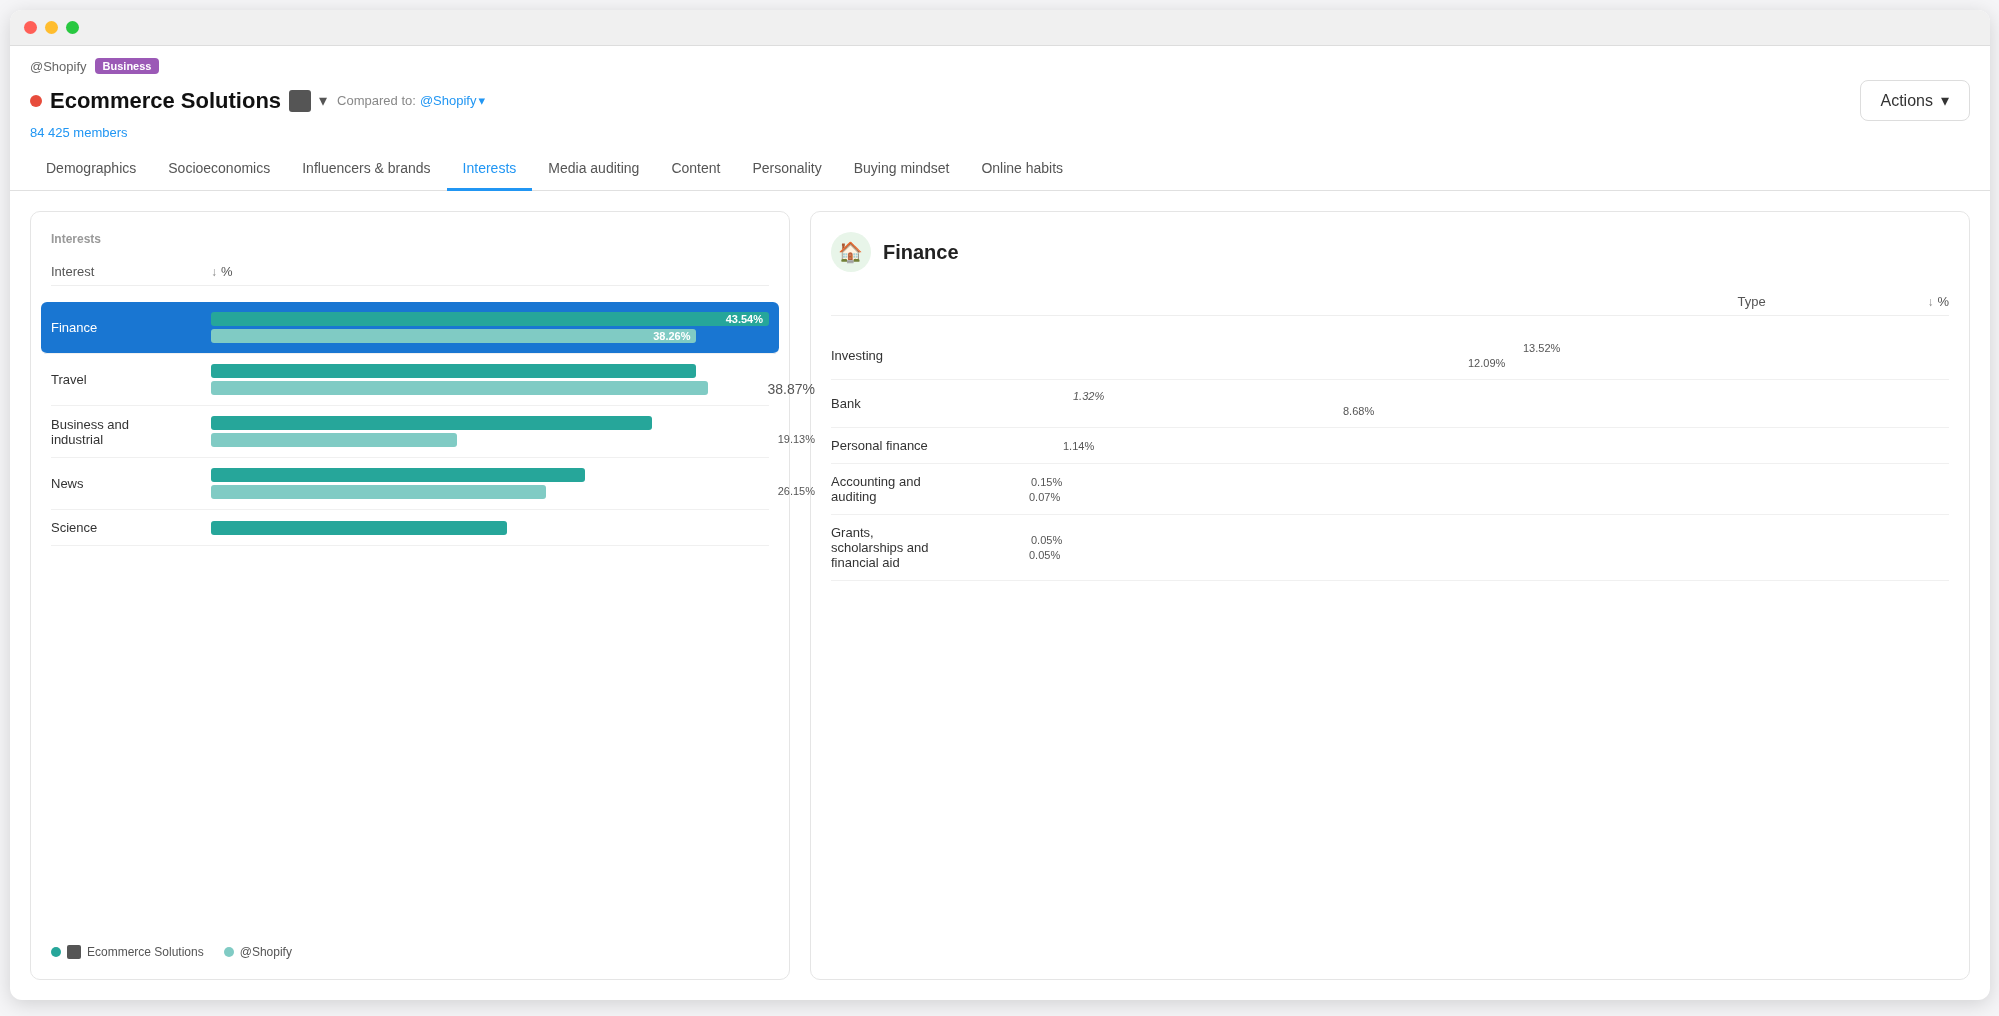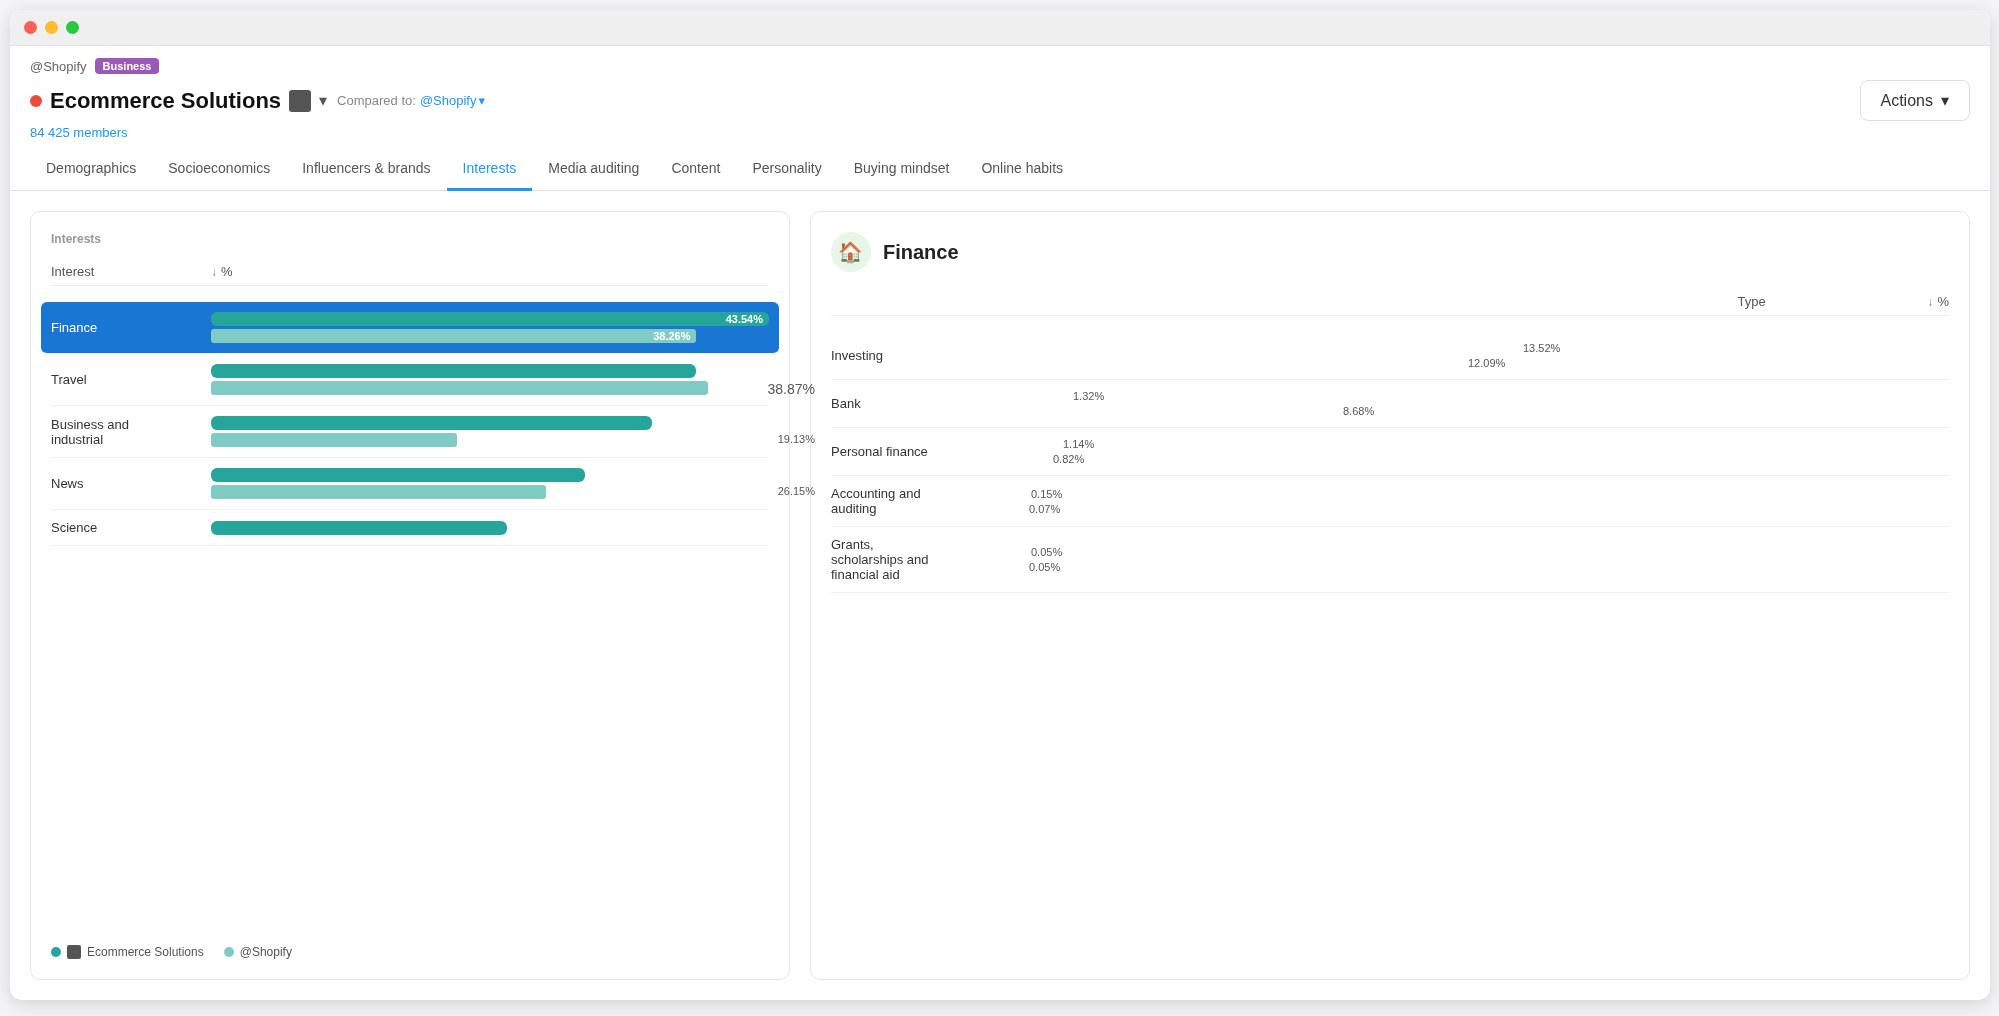--- a/index.html
+++ b/index.html
@@ -247,21 +247,21 @@
       display: flex;
       align-items: center;
       justify-content: flex-end;
       padding-right: 6px;
       font-size: 11px;
       color: #fff;
       font-weight: 600;
       white-space: nowrap;
       min-width: 30px;
     }
-    .bar-fill.primary { background: #26a69a; border-radius: 6px; }
+    .bar-fill.primary { background: #26a69a; }
     .bar-fill.secondary { background: #80cbc4; }
 
     
     .finance-header {
       display: flex;
       align-items: center;
       gap: 12px;
       margin-bottom: 16px;
     }
     .finance-icon {
@@ -502,40 +502,36 @@
               </div>
               <div class="bar-wrap" style="align-items: center;">
                 <div class="bar-fill secondary" style="width: 445px; min-width: 4px;"></div>
                 <span style="font-size: 11px; color: rgb(85, 85, 85); margin-left: 6px; white-space: nowrap;">12.09%</span>
               </div>
             </div>
           </div>
           <div class="type-row">
             <div class="type-name" style="white-space: pre-line;">Bank</div>
             <div class="type-bars">
-              <div class="bar-wrap" style="align-items: center;">
+              <div class="bar-wrap" style="align-items: center; font-style: italic;">
                 <div class="bar-fill primary" style="width: 50px; min-width: 4px; justify-content: flex-end; padding: 0px 4px;"></div>
                 <span style="font-size: 11px; color: rgb(85, 85, 85); margin-left: 6px; white-space: nowrap;">1.32%</span>
               </div>
               <div class="bar-wrap" style="align-items: center;">
                 <div class="bar-fill secondary" style="width: 320px; min-width: 4px;"></div>
                 <span style="font-size: 11px; color: rgb(85, 85, 85); margin-left: 6px; white-space: nowrap;">8.68%</span>
               </div>
             </div>
           </div>
           <div class="type-row">
             <div class="type-name" style="white-space: pre-line;">Personal finance</div>
             <div class="type-bars">
               <div class="bar-wrap" style="align-items: center;">
                 <div class="bar-fill primary" style="width: 40px; min-width: 4px; justify-content: flex-end; padding: 0px 4px;"></div>
                 <span style="font-size: 11px; color: rgb(85, 85, 85); margin-left: 6px; white-space: nowrap;">1.14%</span>
-              </div>
-              <div class="bar-wrap" style="align-items: center;">
-                <div class="bar-fill secondary" style="width: 30px; min-width: 4px;"></div>
-                <span style="font-size: 11px; color: rgb(85, 85, 85); margin-left: 6px; white-space: nowrap;">0.82%</span>
               </div>
             </div>
           </div>
           <div class="type-row">
             <div class="type-name" style="white-space: pre-line;">Accounting and
 auditing</div>
             <div class="type-bars">
               <div class="bar-wrap" style="align-items: center;">
                 <div class="bar-fill primary" style="width: 7.5px; min-width: 4px; justify-content: flex-end; padding: 0px 4px;"></div>
                 <span style="font-size: 11px; color: rgb(85, 85, 85); margin-left: 6px; white-space: nowrap;">0.15%</span>

